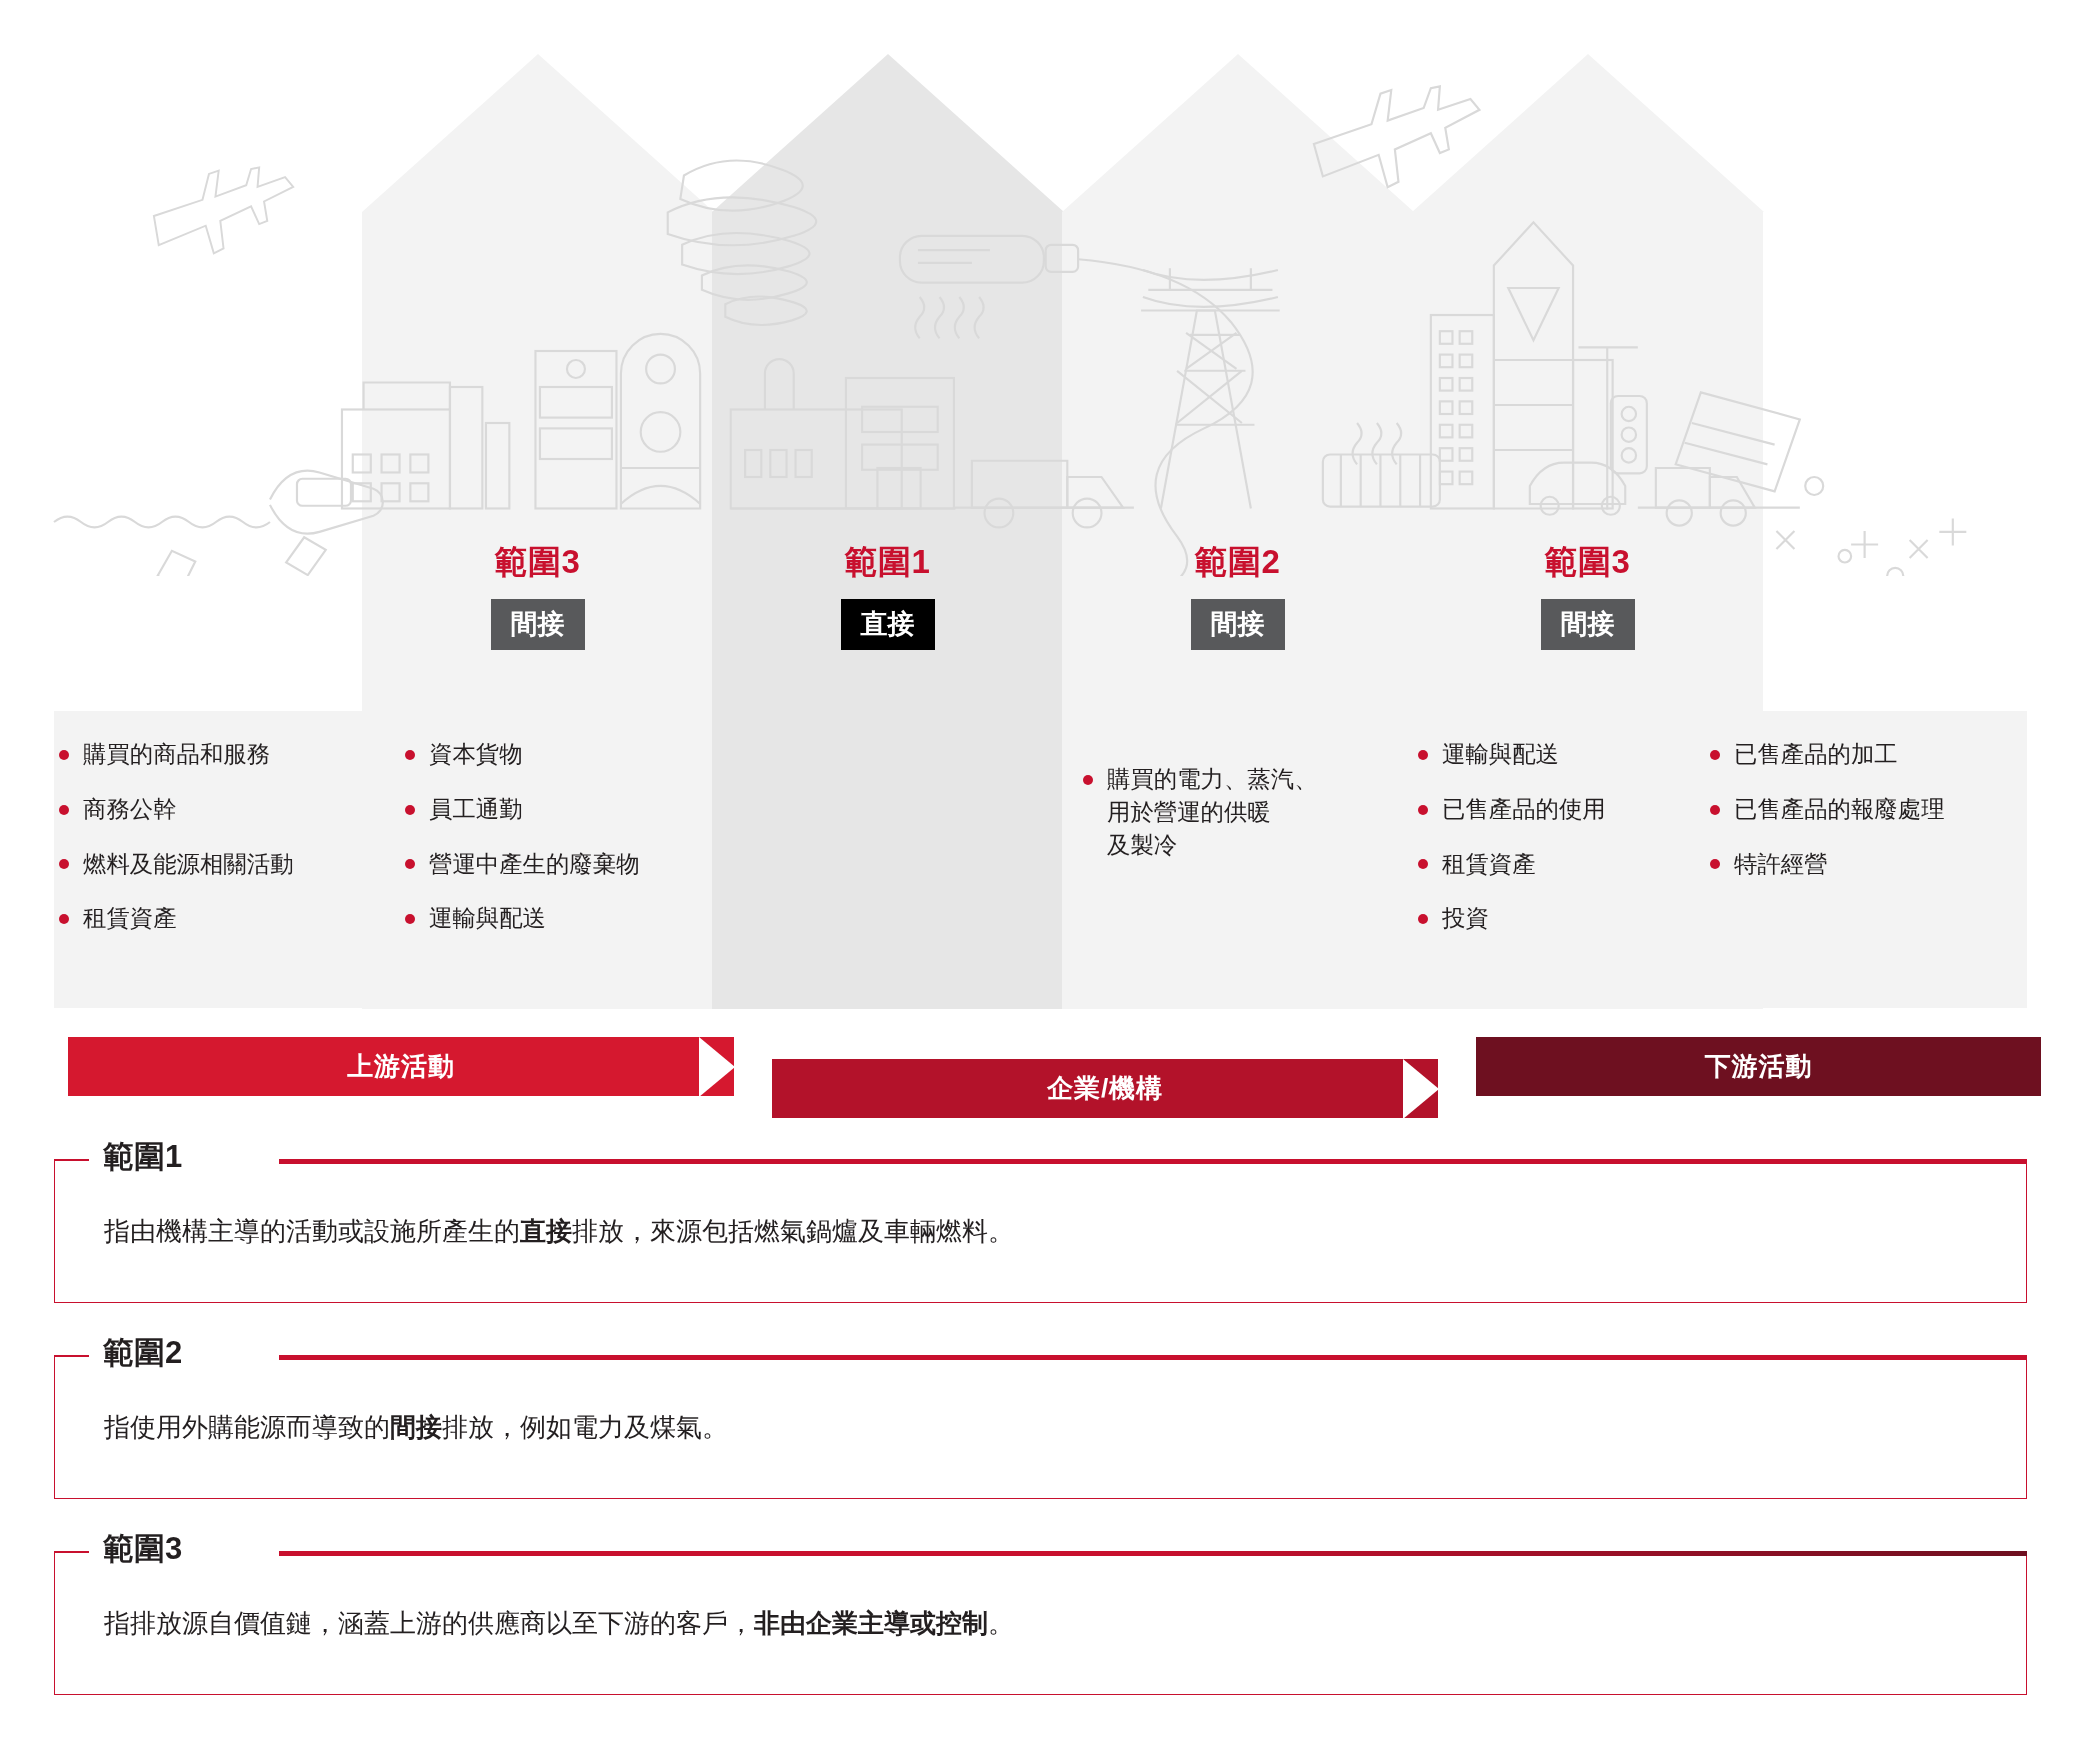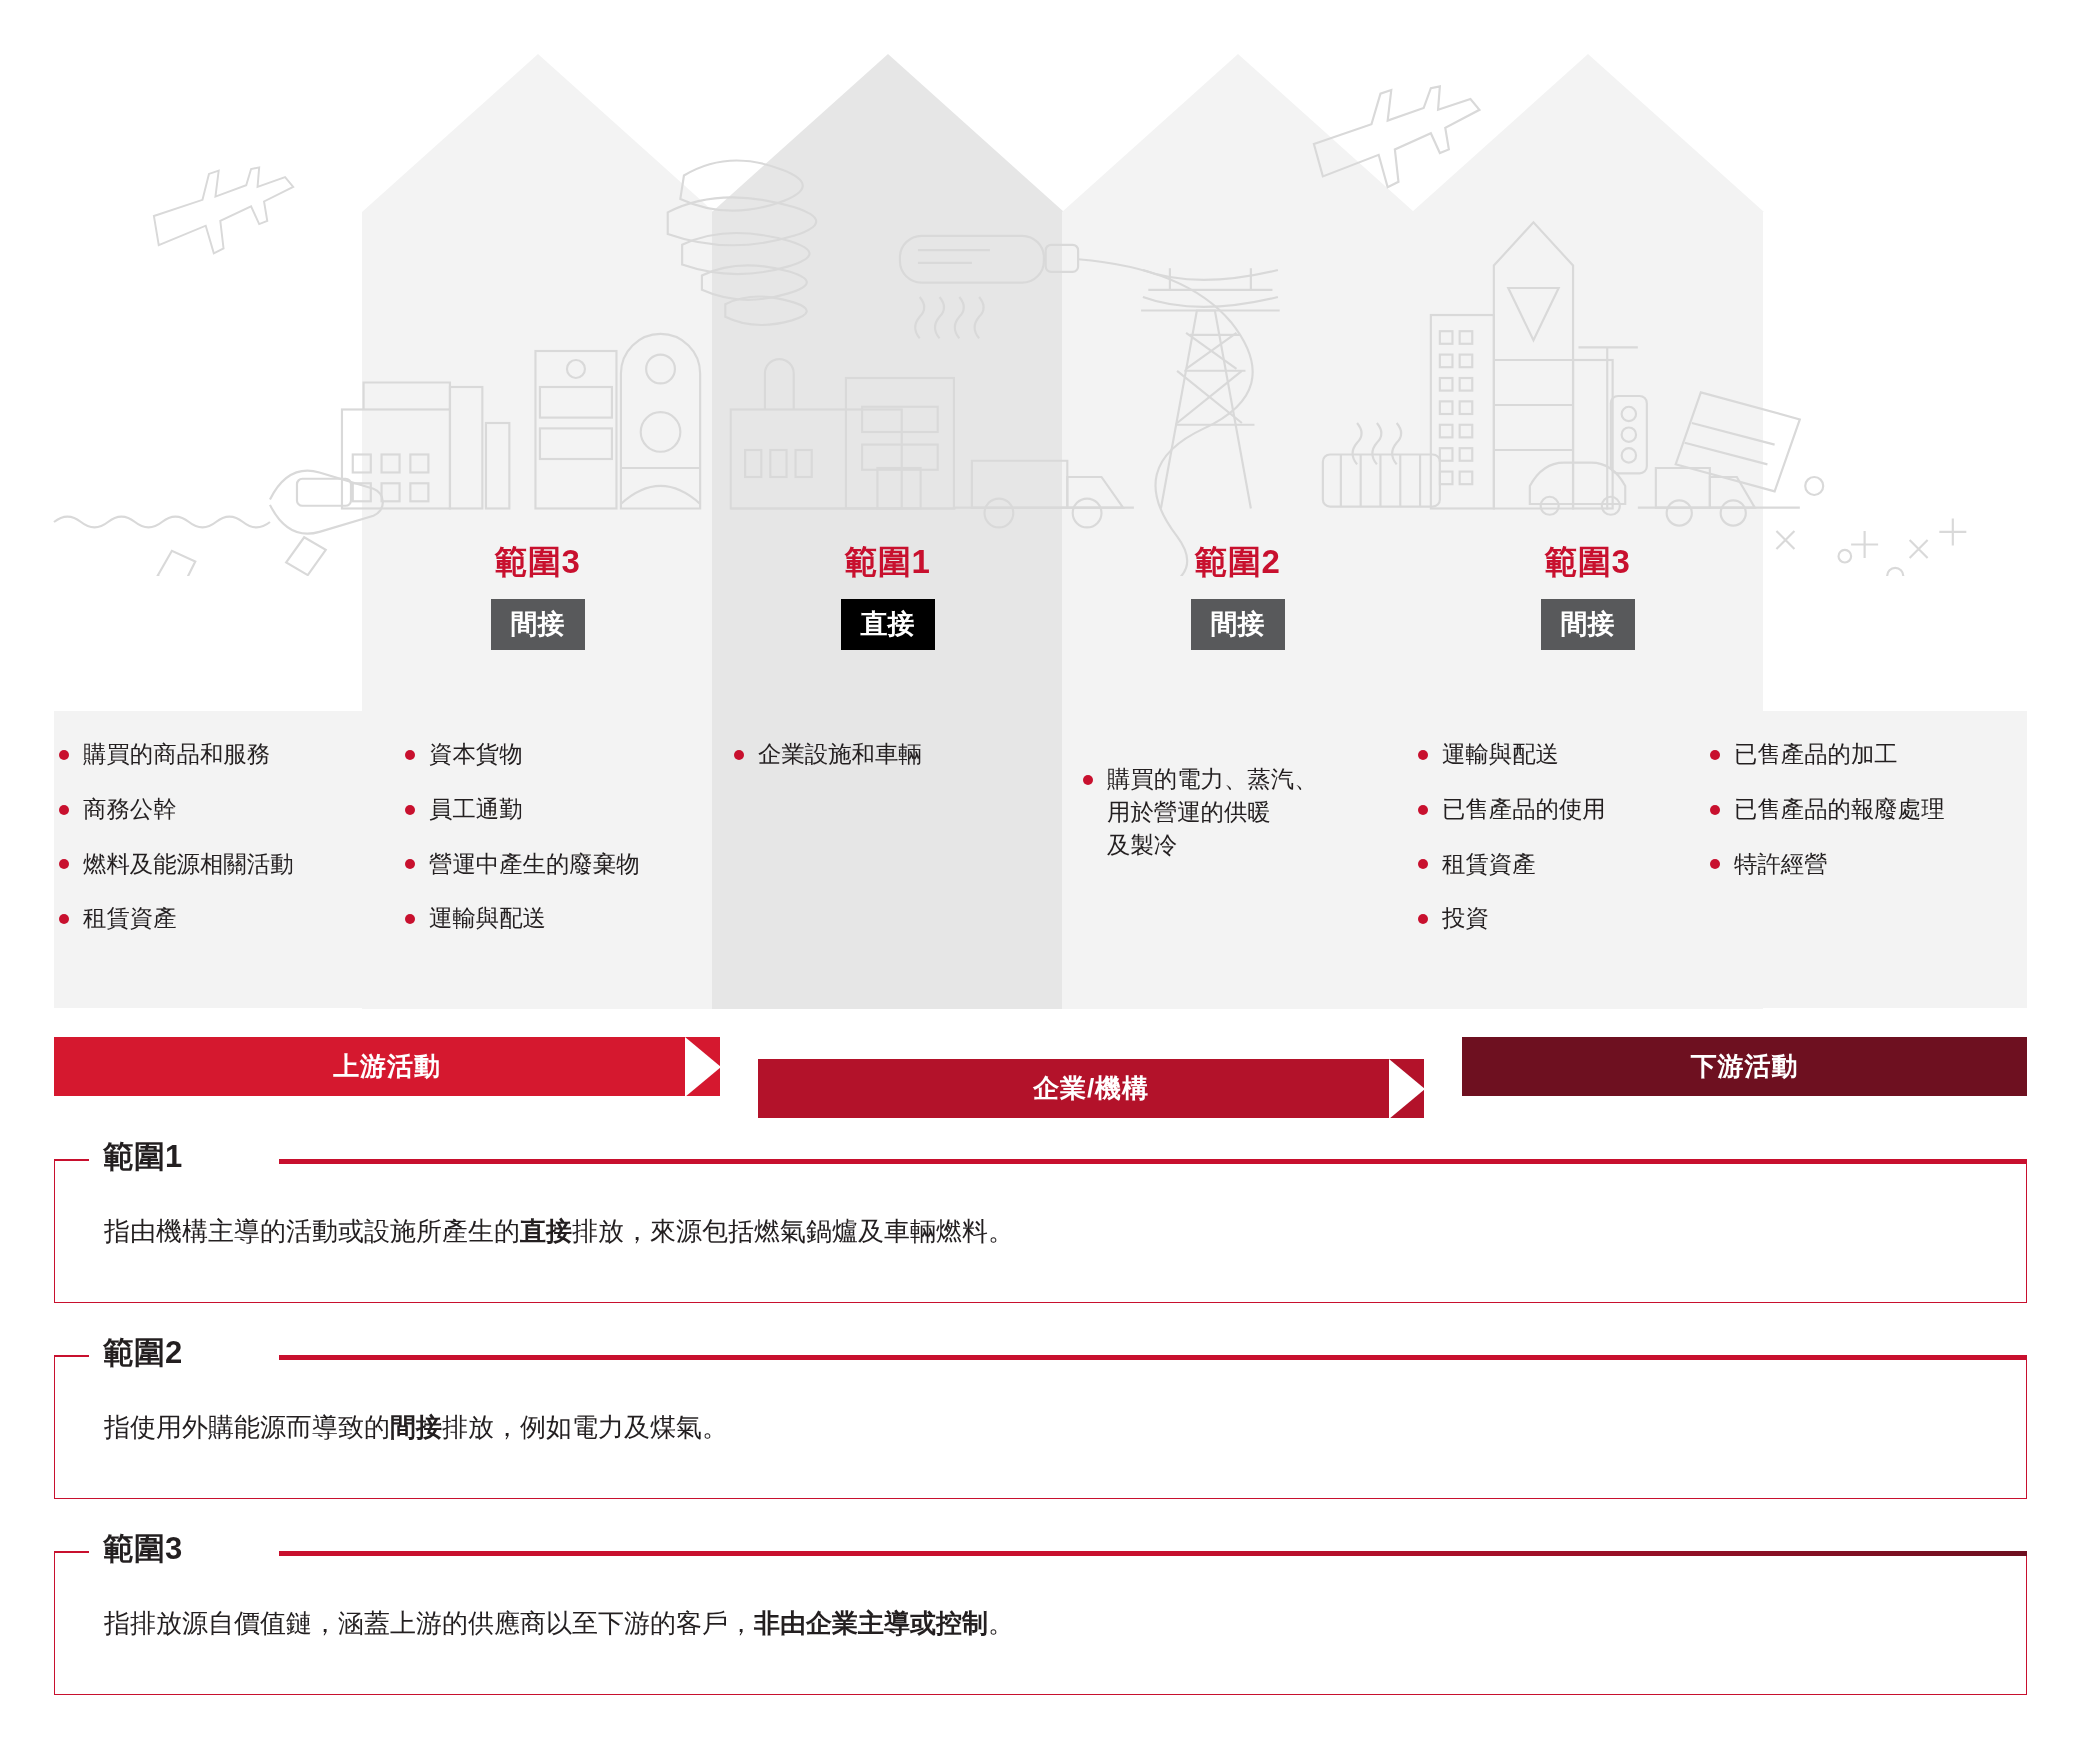--- a/index.html
+++ b/index.html
@@ -116,21 +116,21 @@
     top: 11.7px;
     width: 10px;
     height: 10px;
     border-radius: 50%;
     background: #c8102e;
   }
 
   
   .flowbar {
     position: absolute;
-    left: 54px;
+    left: 68px;
     top: 1037px;
     width: 1973px;
     height: 59px;
   }
   .flow-seg {
     position: absolute;
     top: 0;
     height: 59px;
     color: #ffffff;
     font-size: 26px;
@@ -411,25 +411,20 @@
         <li>員工通勤</li>
         <li>營運中產生的廢棄物</li>
         <li>運輸與配送</li>
       </ul>
     </div>
 
     <div class="scope-block" style="left:712px;top:540px;width:351px;">
       <div class="scope-title">範圍1</div>
       <span class="scope-tag direct">直接</span>
     </div>
-    <div class="panel" style="left:729px;top:738px;width:324px;">
-      <ul class="bullets" style="width:324px;">
-        <li>企業設施和車輛</li>
-      </ul>
-    </div>
 
     <div class="scope-block" style="left:1062px;top:540px;width:351px;">
       <div class="scope-title">範圍2</div>
       <span class="scope-tag">間接</span>
     </div>
     <div class="panel" style="left:1078px;top:738px;width:324px;">
       <ul class="bullets" style="width:315px;margin-top:25px;">
         <li>購買的電力、蒸汽、
 用於營運的供暖
 及製冷</li>

